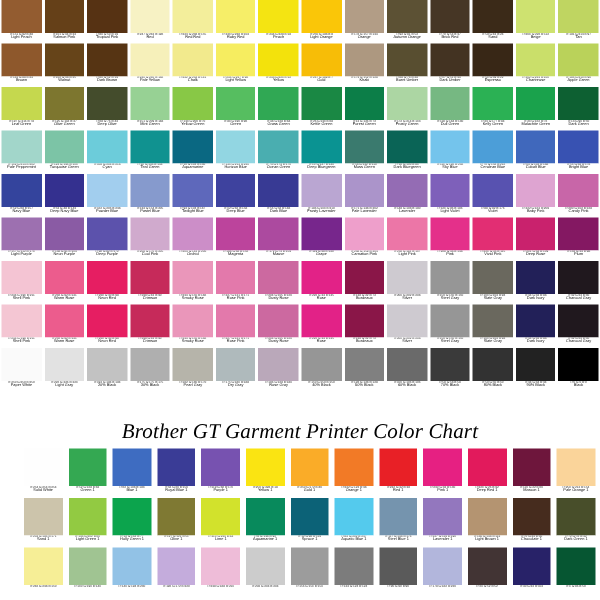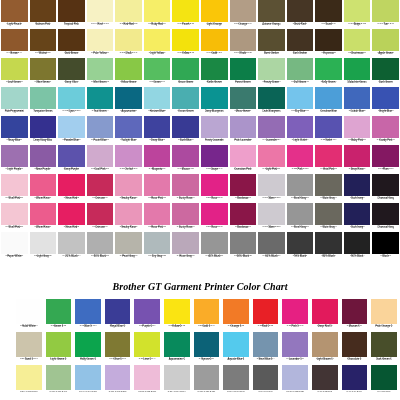--- a/index.html
+++ b/index.html
@@ -40,22 +40,22 @@
   .nm{
     font-size:2.6px;color:#111111;white-space:nowrap;
     letter-spacing:0px;
   }
 
   
   .title{
     position:absolute;left:0;top:281px;width:400px;
     text-align:center;
     font-family:"Liberation Serif",serif;
-    font-weight:bold;font-style:italic;
-    font-size:10px;color:#000000;
+    font-weight:normal;font-style:italic;
+    font-size:14px;color:#000000;
     letter-spacing:0.1px;
     white-space:nowrap;
   }
 
   
   .panel{
     position:absolute;left:14px;top:299px;width:386px;
     display:grid;grid-template-columns:repeat(13,29.6px);
     gap:0;
   }

